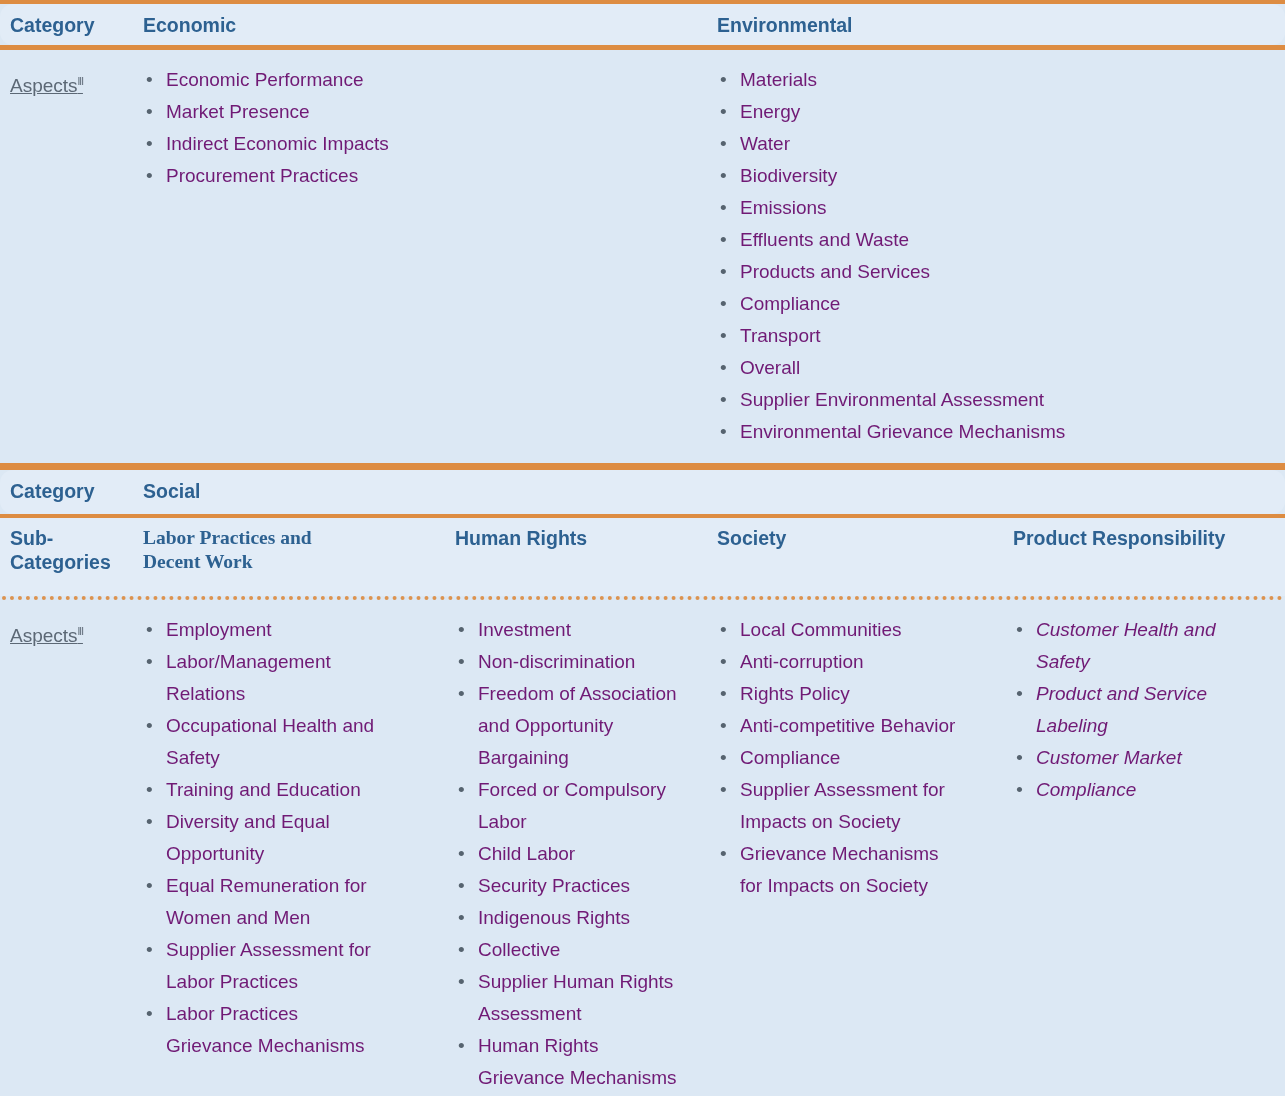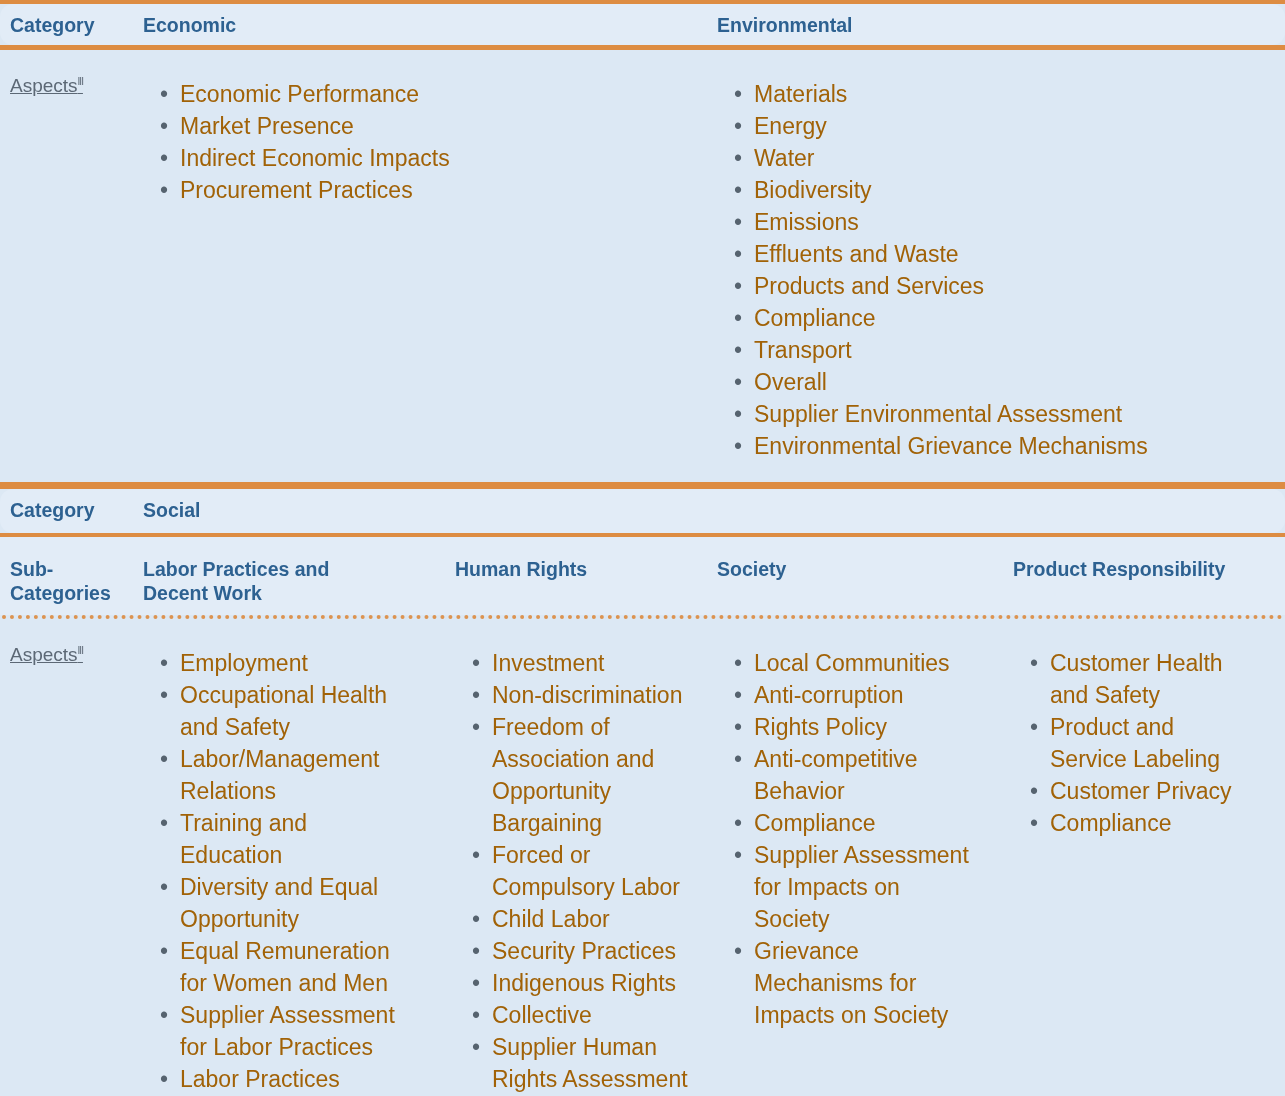--- a/index.html
+++ b/index.html
@@ -22,46 +22,46 @@
 
   .hdr-cell {
     color: #2d6191; font-weight: bold; font-size: 19.5px;
     padding: 9px 6px 8px 0; line-height: 24px;
   }
   .pad-first { padding-left: 10px; }
 
   .t1-header { min-height: 40px; }
   .t2-header { min-height: 44px; }
   .t2-subheader { min-height: 78px; }
-  .t2-subheader .hdr-cell { padding-top: 20px; }
-  .wrap-230 { max-width: 230px; }
+  .t2-subheader .hdr-cell { padding-top: 8px; }
+  .wrap-230 { max-width: 230px; font-family: Liberation Serif, serif; }
   .wrap-130 { max-width: 130px; }
 
   .body-row { padding-top: 0; }
   .t1-body { min-height: 413px; }
   .t2-body { min-height: 487px; }
 
   .aspects-label {
     color: #5c6875; font-size: 19px; padding: 16px 4px 0 10px; line-height: 32px; text-decoration: underline;
   }
   .aspects-label sup { font-size: 10px; color: #5c6875; letter-spacing: -1px; }
 
   ul.aspects {
-    list-style: none; margin: 14px; padding: 14px 0 6px 0;
-    color: #a16207; font-size: 23px; line-height: 32px;
+    list-style: none; margin: 0; padding: 14px 0 6px 0;
+    color: #701a75; font-size: 19px; line-height: 32px;
   }
   ul.aspects li { position: relative; padding-left: 23px; }
   ul.aspects li::before {
     content: "\2022"; position: absolute; left: 3px; top: 0;
     color: #56636f;
   }
   .w-c1 ul { width: 239px; }
   .w-c2 ul { width: 228px; }
   .w-c3 ul { width: 245px; }
-  .w-c4 ul { width: 230px; }
+  .w-c4 ul { width: 230px; font-style: italic; }
 </style>
 </head>
 <body>
 
 <div class="rule rule-thin"></div>
 
 <div class="t1-grid hdr-row t1-header">
   <div class="hdr-cell pad-first">Category</div>
   <div class="hdr-cell">Economic</div>
   <div class="hdr-cell">Environmental</div>
@@ -119,22 +119,22 @@
 
 <div class="rule-dotted"></div>
 
 <div class="t2-grid body-row t2-body">
   <div class="aspects-label">
     <span>Aspects</span><sup>III</sup>
   </div>
   <div class="w-c1">
     <ul class="aspects">
         <li>Employment</li>
+        <li>Labor/Management Relations</li>
         <li>Occupational Health and Safety</li>
-        <li>Labor/Management Relations</li>
         <li>Training and Education</li>
         <li>Diversity and Equal Opportunity</li>
         <li>Equal Remuneration for Women and Men</li>
         <li>Supplier Assessment for Labor Practices</li>
         <li>Labor Practices Grievance Mechanisms</li>
       </ul>
   </div>
   <div class="w-c2">
     <ul class="aspects">
         <li>Investment</li>
@@ -157,17 +157,17 @@
         <li>Anti-competitive Behavior</li>
         <li>Compliance</li>
         <li>Supplier Assessment for Impacts on Society</li>
         <li>Grievance Mechanisms for Impacts on Society</li>
       </ul>
   </div>
   <div class="w-c4">
     <ul class="aspects">
         <li>Customer Health and Safety</li>
         <li>Product and Service Labeling</li>
-        <li>Customer Privacy</li>
+        <li>Customer Market</li>
         <li>Compliance</li>
       </ul>
   </div>
 </div>
 
 </body></html>

